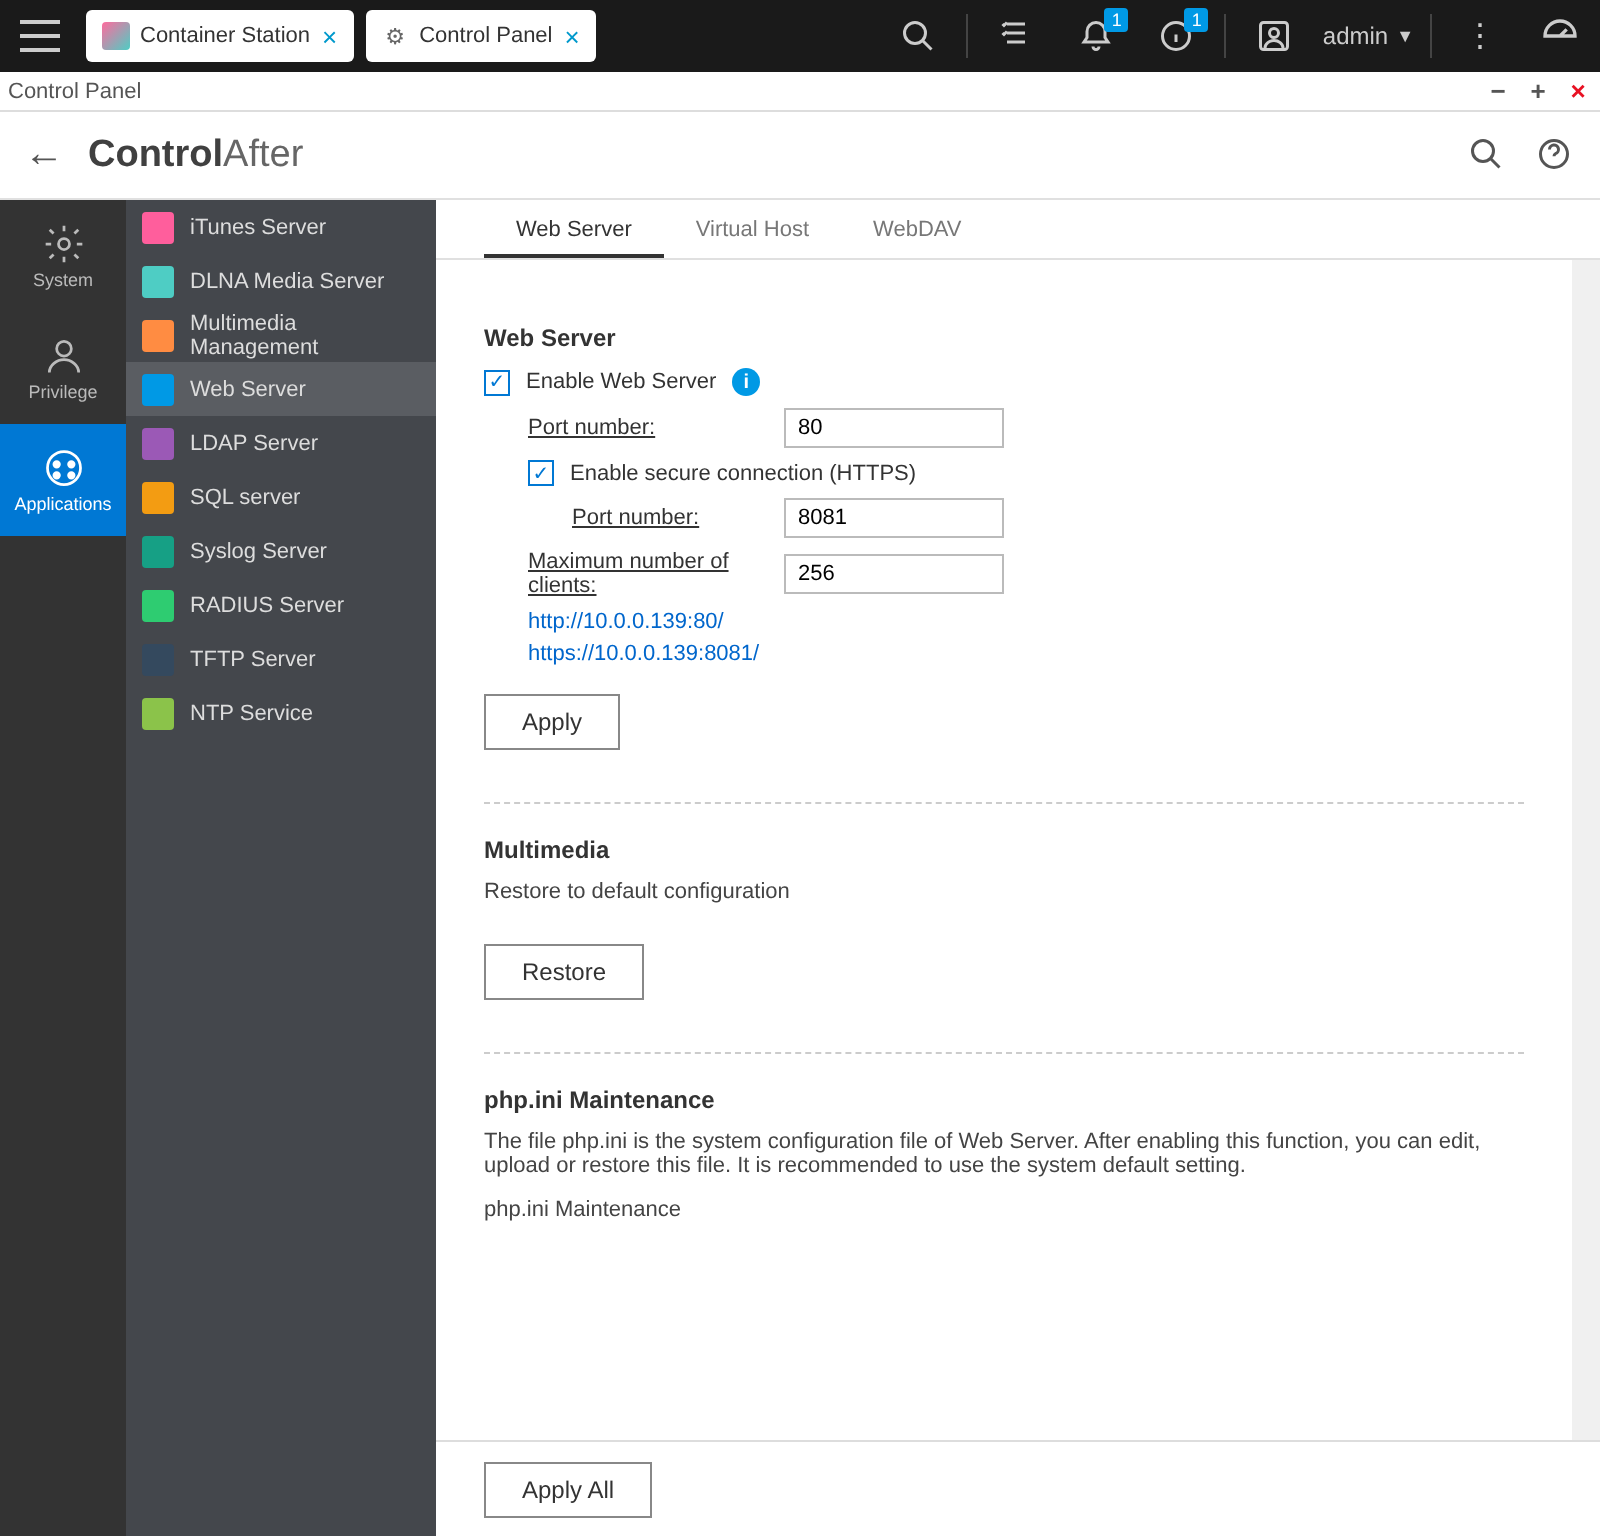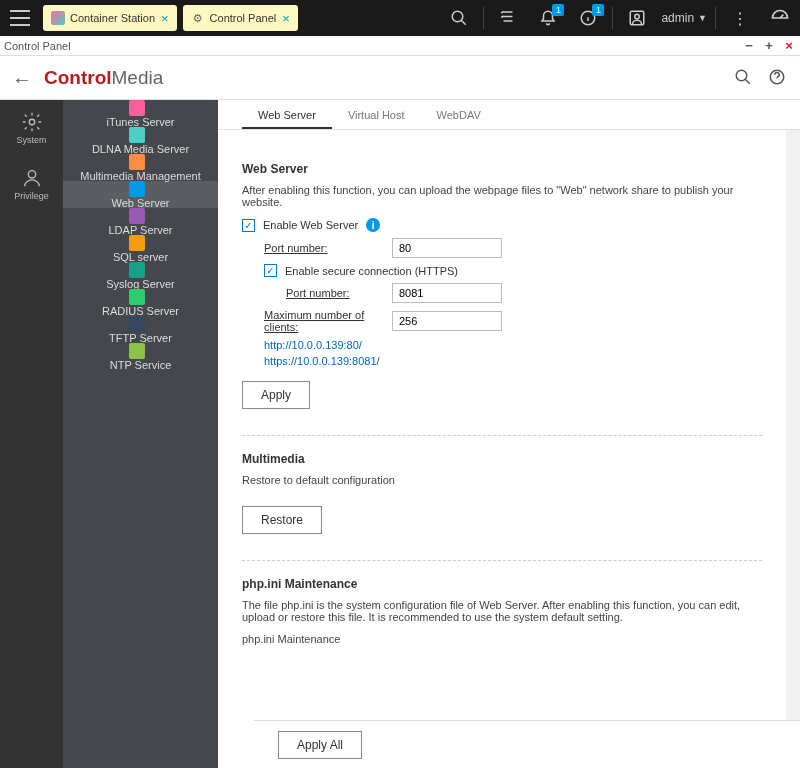--- a/index.html
+++ b/index.html
@@ -2,53 +2,53 @@
 <html><head>
 <meta charset="utf-8">
 <style>
 * { margin: 0; padding: 0; box-sizing: border-box; font-family: Arial, sans-serif; }
 body { width: 800px; height: 768px; overflow: hidden; background: #fff; }
 
 
 .topbar { height: 36px; background: #1a1a1a; display: flex; align-items: center; color: #ccc; }
 .hamburger { width: 40px; height: 36px; display: flex; align-items: center; justify-content: center; cursor: pointer; }
 .hamburger svg { width: 20px; height: 16px; }
-.tab { height: 26px; background: #fef9c3; border-radius: 3px; margin: 0 3px; padding: 0 8px; display: flex; align-items: center; font-size: 11px; color: #333; position: relative; }
+.tab { height: 26px; background: #ffffff; border-radius: 3px; margin: 0 3px; padding: 0 8px; display: flex; align-items: center; font-size: 11px; color: #333; position: relative; }
 .tab .ticon { width: 14px; height: 14px; margin-right: 5px; }
 .tab .close { margin-left: 6px; color: #0099cc; font-size: 13px; cursor: pointer; }
 .top-right { margin-left: auto; display: flex; align-items: center; height: 100%; }
 .top-icon { width: 40px; height: 36px; display: flex; align-items: center; justify-content: center; cursor: pointer; position: relative; }
 .top-divider { width: 1px; height: 22px; background: #444; margin: 0 4px; }
 .badge { position: absolute; top: 4px; right: 4px; background: #0099e5; color: #fff; font-size: 9px; width: 12px; height: 12px; border-radius: 2px; display: flex; align-items: center; justify-content: center; }
 .admin-label { color: #ccc; font-size: 12px; margin: 0 4px; display: flex; align-items: center; }
 
 
 .winbar { height: 20px; background: #fff; border-bottom: 1px solid #ddd; display: flex; align-items: center; padding: 0 4px; font-size: 11px; color: #555; }
 .winbar-right { margin-left: auto; display: flex; gap: 6px; }
 .winbtn { width: 14px; height: 14px; cursor: pointer; display: flex; align-items: center; justify-content: center; font-size: 13px; font-weight: bold; }
 
 
 .header { height: 44px; display: flex; align-items: center; padding: 0 12px; border-bottom: 1px solid #e0e0e0; }
 .back-arrow { font-size: 20px; color: #555; margin-right: 12px; cursor: pointer; }
-.title-bold { font-size: 19px; font-weight: bold; color: #b91c1c; }
+.title-bold { font-size: 19px; font-weight: bold; color: #404040; }
 .title-light { font-size: 19px; font-weight: 300; color: #666; }
 .header-right { margin-left: auto; display: flex; gap: 14px; }
 .header-icon { width: 20px; height: 20px; cursor: pointer; color: #555; }
 
 
 .mainrow { display: flex; height: calc(100% - 100px); }
 .rail { width: 63px; background: #333; display: flex; flex-direction: column; }
 .rail-item { height: 56px; display: flex; flex-direction: column; align-items: center; justify-content: center; color: #bbb; font-size: 9px; cursor: pointer; text-align: center; padding: 4px 2px; }
 .rail-item.active { background: #0078d4; color: #fff; }
 .rail-item svg, .rail-item .ricon { width: 22px; height: 22px; margin-bottom: 3px; }
 .rail-item span { line-height: 1.1; }
 
 
 .sidemenu { width: 155px; background: #44474c; overflow-y: auto; }
-.side-item { height: 27px; display: flex; align-items: center; padding: 0 8px; color: #ddd; font-size: 11px; cursor: pointer; flex-direction: column; }
+.side-item { height: 27px; display: flex; align-items: center; padding: 0 8px; color: #ddd; font-size: 11px; cursor: pointer; }
 .side-item.active { background: #5a5d62; }
 .side-item .sicon { width: 16px; height: 16px; margin-right: 8px; border-radius: 2px; flex-shrink: 0; }
 
 
 .content { flex: 1; display: flex; flex-direction: column; overflow: hidden; position: relative; }
 .tabs-row { height: 30px; display: flex; align-items: flex-end; padding: 0 24px; font-size: 11px; border-bottom: 1px solid #e0e0e0; }
 .ctab { padding: 6px 16px; color: #777; cursor: pointer; border-bottom: 2px solid transparent; }
 .ctab.active { color: #333; border-bottom: 2px solid #333; }
 .scroll-area { flex: 1; overflow-y: auto; padding: 18px 24px 60px; position: relative; }
 .section-title { font-size: 12px; font-weight: bold; color: #333; margin: 14px 0 8px; }
@@ -56,21 +56,21 @@
 .form-row { display: flex; align-items: center; font-size: 11px; color: #333; margin: 6px 0; }
 .checkbox { width: 13px; height: 13px; border: 1px solid #0078d4; margin-right: 8px; display: flex; align-items: center; justify-content: center; color: #0078d4; font-size: 10px; cursor: pointer; }
 .indent1 { margin-left: 22px; }
 .indent2 { margin-left: 44px; }
 .label-col { width: 128px; text-decoration: underline; }
 .text-input { width: 110px; height: 20px; border: 1px solid #bbb; padding: 0 6px; font-size: 11px; }
 .info-icon { width: 14px; height: 14px; background: #0099e5; border-radius: 50%; color: #fff; font-size: 10px; font-weight: bold; display: inline-flex; align-items: center; justify-content: center; margin-left: 8px; }
 .link { color: #0066cc; font-size: 11px; cursor: pointer; display: block; margin: 4px 0 4px 22px; }
 .btn { border: 1px solid #888; background: #fff; padding: 6px 18px; font-size: 12px; color: #333; cursor: pointer; margin: 10px 0; }
 .hr { border: none; border-top: 1px dashed #ccc; margin: 16px 0; }
-.footer-bar { position: absolute; bottom: 0; left: 0; right: 0; height: 48px; border-top: 1px solid #ddd; background: #fff; display: flex; align-items: center; padding: 0 24px; margin-left: 36px; }
+.footer-bar { position: absolute; bottom: 0; left: 0; right: 0; height: 48px; border-top: 1px solid #ddd; background: #fff; display: flex; align-items: center; padding: 0 24px; }
 .scrollbar-track { width: 14px; background: #f0f0f0; }
 </style>
 </head>
 <body>
 
 <div class="topbar">
   <div class="hamburger">
     <svg viewBox="0 0 20 16">
         <path d="M0 1h20M0 8h20M0 15h20" stroke="#ccc" stroke-width="2"></path>
       </svg>
@@ -140,21 +140,21 @@
   <div class="winbar-right">
     <span class="winbtn" style="color:#555">−</span>
     <span class="winbtn" style="color:#555">+</span>
     <span class="winbtn" style="color:#e81123">×</span>
   </div>
 </div>
 
 <div class="header">
   <span class="back-arrow">←</span>
   <span class="title-bold">Control</span>
-    <span class="title-light">Media</span>
+    <span class="title-light">After</span>
   <div class="header-right">
     <span class="header-icon">
       <svg width="18" height="18" viewBox="0 0 24 24" fill="none" stroke="#555" stroke-width="2">
           <circle cx="10" cy="10" r="7"></circle>
           <path d="M21 21l-6-6"></path>
         </svg>
     </span>
     <span class="header-icon">
       <svg width="18" height="18" viewBox="0 0 24 24" fill="none" stroke="#555" stroke-width="2">
           <circle cx="12" cy="12" r="9"></circle>
@@ -174,20 +174,30 @@
         </svg>
       <span>System</span>
     </div>
     <div class="rail-item">
       <svg viewBox="0 0 24 24" fill="none" stroke="currentColor" stroke-width="1.5">
           <circle cx="12" cy="8" r="4"></circle>
           <path d="M4 21c0-4 4-7 8-7s8 3 8 7"></path>
         </svg>
       <span>Privilege</span>
     </div>
+    <div class="rail-item active">
+      <svg viewBox="0 0 24 24" fill="none" stroke="currentColor" stroke-width="1.5">
+          <circle cx="12" cy="12" r="9"></circle>
+          <circle cx="8" cy="10" r="1.5" fill="currentColor"></circle>
+          <circle cx="16" cy="10" r="1.5" fill="currentColor"></circle>
+          <circle cx="8" cy="16" r="1.5" fill="currentColor"></circle>
+          <circle cx="16" cy="16" r="1.5" fill="currentColor"></circle>
+        </svg>
+      <span>Applications</span>
+    </div>
   </div>
 
   <div class="sidemenu">
     <div class="side-item">
         <span class="sicon" style="background:#ff5e9c"></span>
         <span>iTunes Server</span>
       </div>
     <div class="side-item">
         <span class="sicon" style="background:#4ecdc4"></span>
         <span>DLNA Media Server</span>
@@ -229,21 +239,20 @@
   <div class="content">
     <div class="tabs-row">
       <div class="ctab active">Web Server</div>
       <div class="ctab">Virtual Host</div>
       <div class="ctab">WebDAV</div>
     </div>
 
     <div style="display:flex;flex:1;overflow:hidden">
     <div class="scroll-area">
       <div class="section-title">Web Server</div>
-      <div class="desc">After enabling this function, you can upload the webpage files to "Web" network share to publish your website.</div>
 
       <div class="form-row">
         <span class="checkbox">✓</span>
         <span>Enable Web Server</span>
         <span class="info-icon">i</span>
       </div>
       <div class="form-row indent1">
         <span class="label-col">Port number:</span>
         <input class="text-input" value="80" style="">
       </div>

